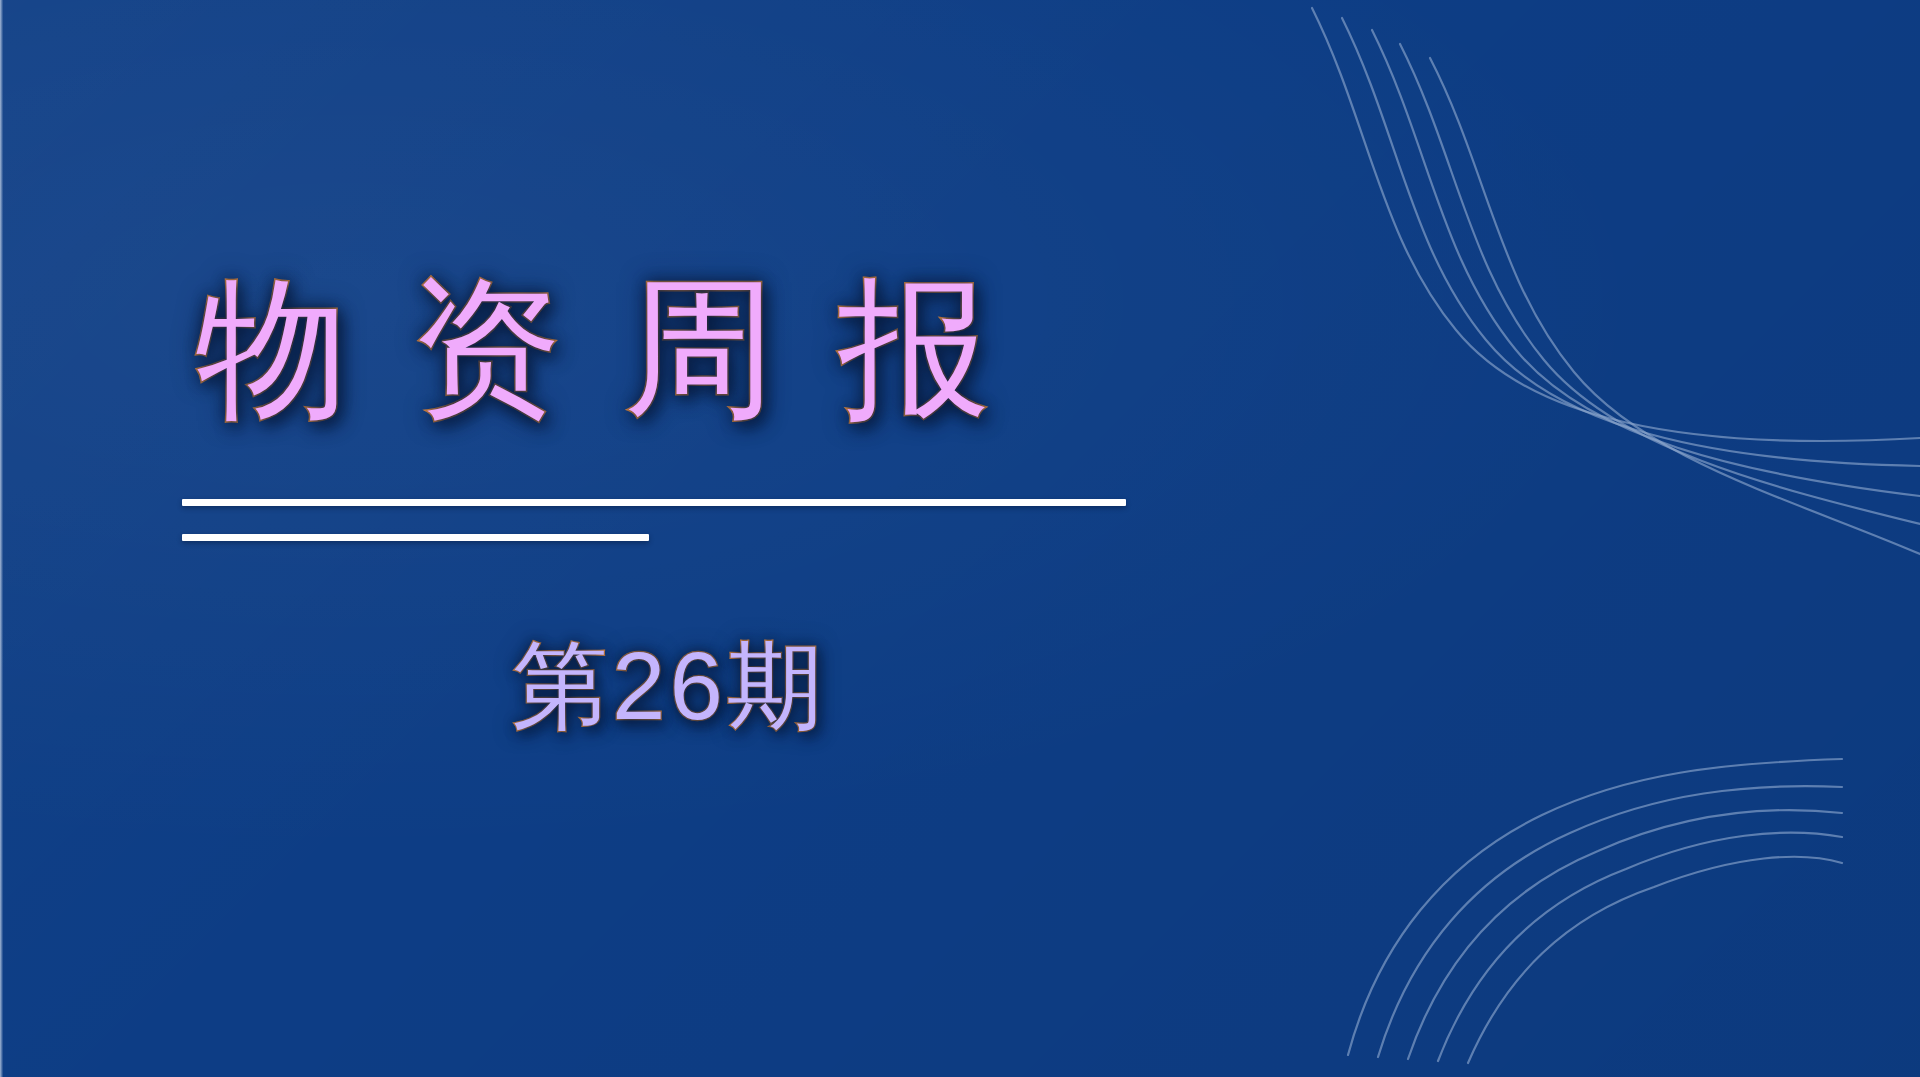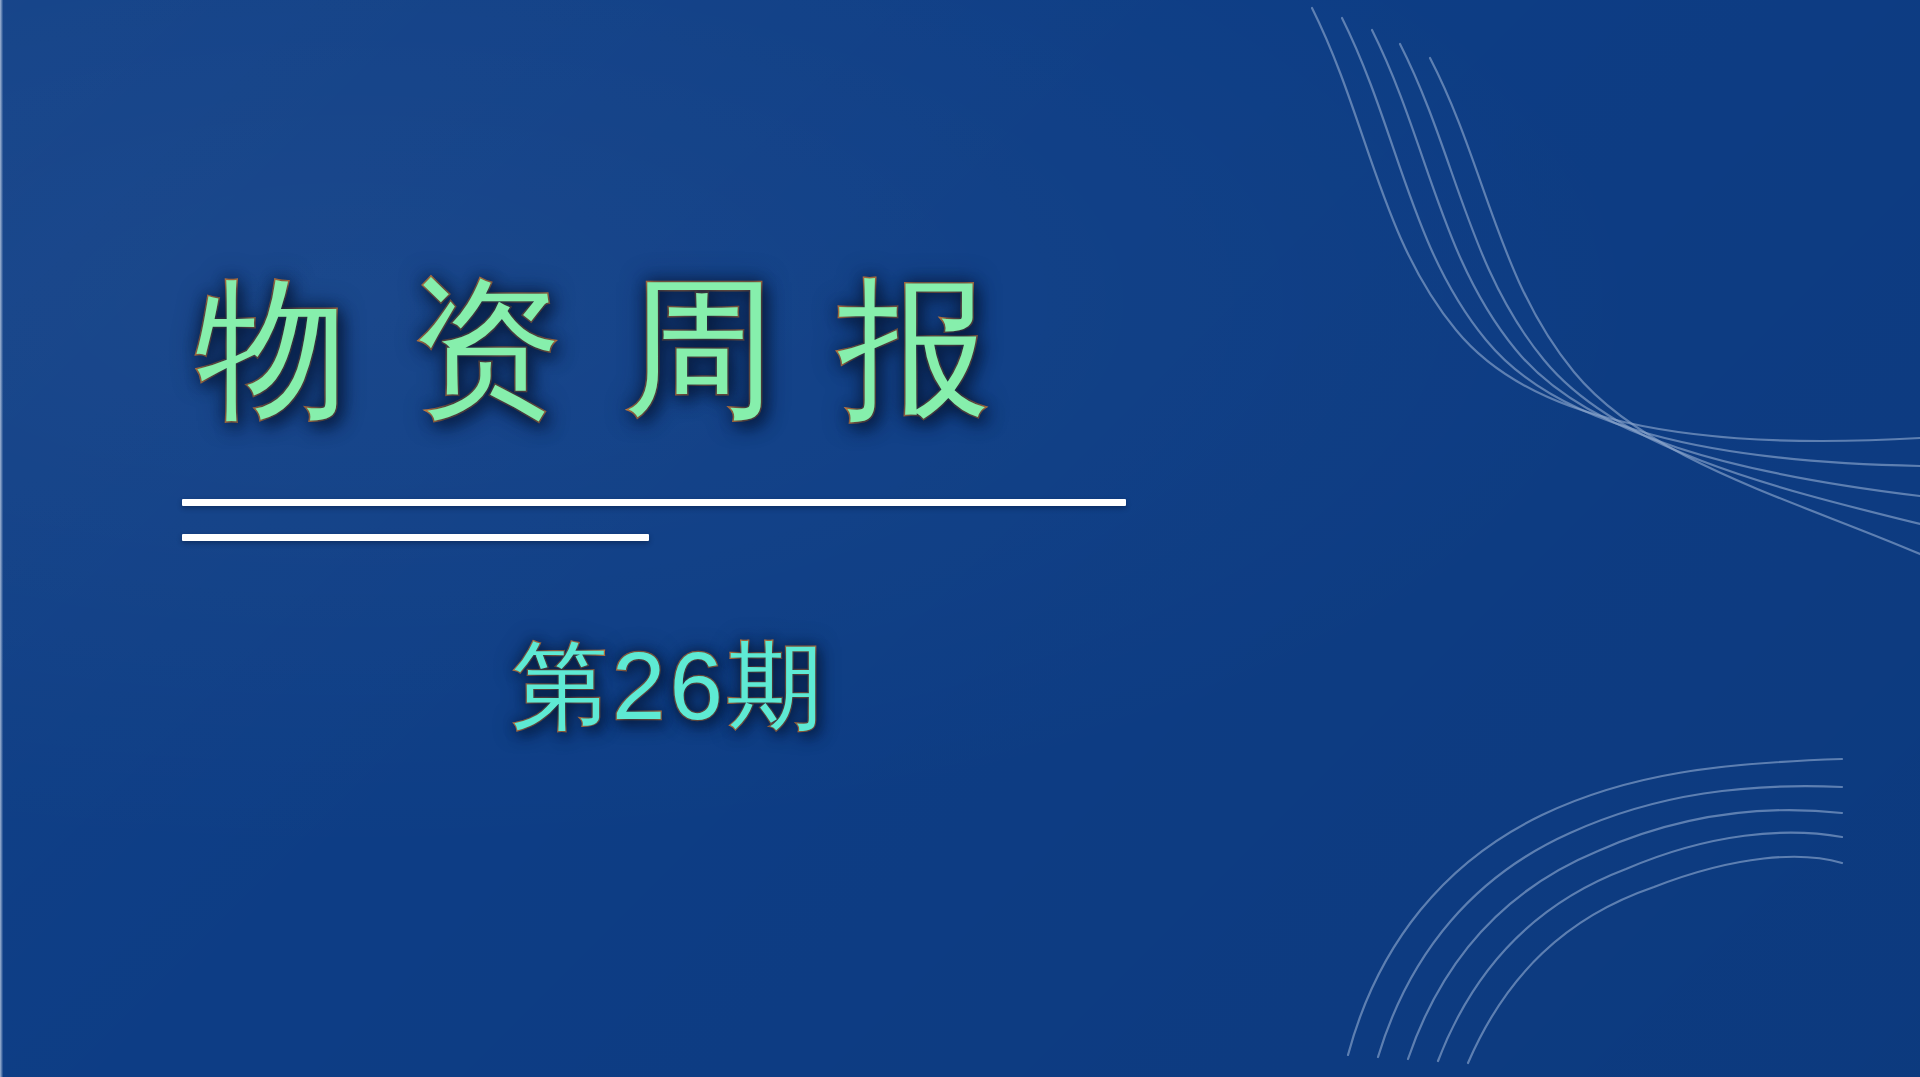--- a/index.html
+++ b/index.html
@@ -71,21 +71,21 @@
 
   .title {
     position: absolute;
     left: 196px;
     top: 272px;
     font-size: 152px;
     line-height: 1;
     font-weight: 400;
     letter-spacing: 62px;
     white-space: nowrap;
-    color: #86efac;
+    color: #f0abfc;
     -webkit-text-stroke: 3px #ec8f3e;
     paint-order: stroke fill;
     text-shadow:
       0 0 14px rgba(8,28,64,0.95),
       0 0 26px rgba(8,28,64,0.75),
       5px 7px 16px rgba(5,20,50,0.80);
   }
 
   .rule {
     position: absolute;
@@ -99,21 +99,21 @@
 
   .subtitle {
     position: absolute;
     left: 512px;
     top: 638px;
     font-size: 96px;
     line-height: 1;
     font-weight: 400;
     letter-spacing: 4px;
     white-space: nowrap;
-    color: #5eead4;
+    color: #c4b5fd;
     -webkit-text-stroke: 2.4px #ec8f3e;
     paint-order: stroke fill;
     text-shadow:
       0 0 12px rgba(8,28,64,0.95),
       0 0 22px rgba(8,28,64,0.70),
       4px 6px 13px rgba(5,20,50,0.78);
   }
 </style>
 </head>
 <body>

